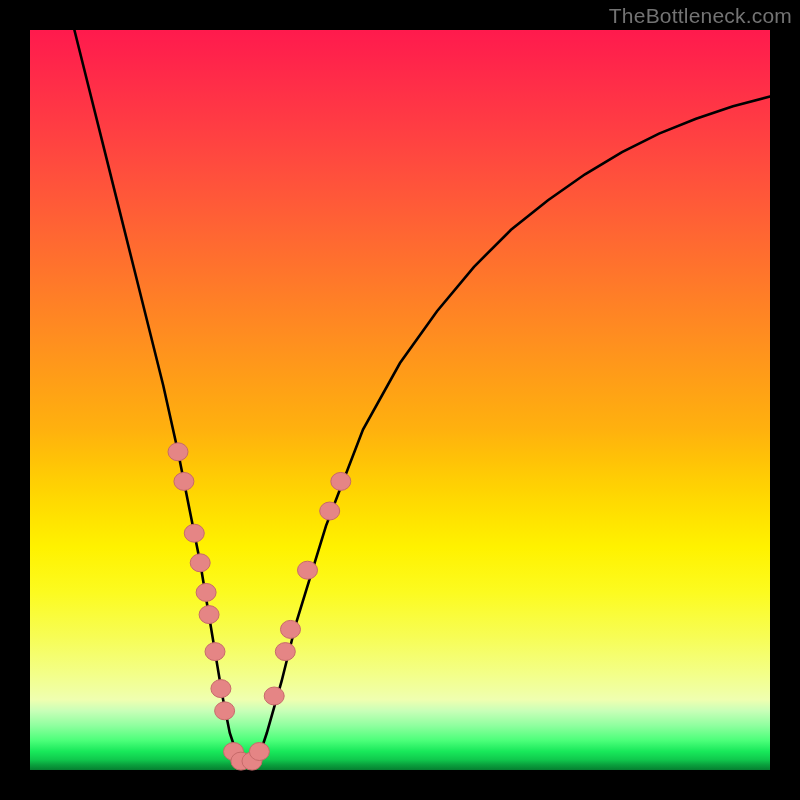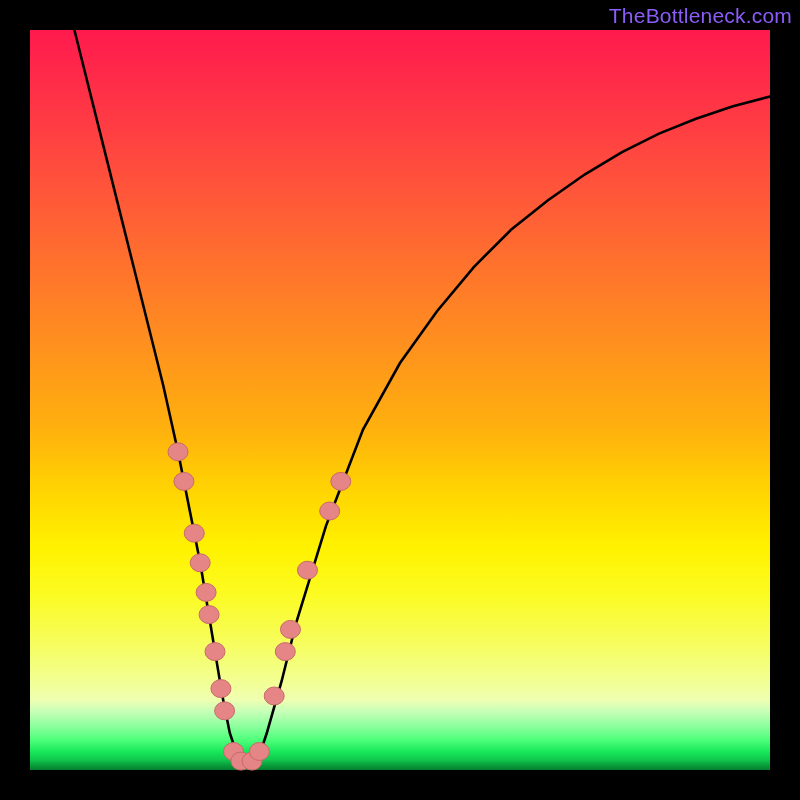--- a/index.html
+++ b/index.html
@@ -52,21 +52,21 @@
         #18e85a 97.5%,
         #10c94d 98.6%,
         #0aa03d 99.3%,
         #057f30 100%
       );
   }
   .watermark {
     position: absolute;
     top: 4px;
     right: 8px;
-    color: #8b5cf6;
+    color: #737373;
     font-size: 21px;
     font-weight: 500;
     letter-spacing: 0.2px;
     user-select: none;
   }
   svg.curve {
     position: absolute;
     left: 30px;
     top: 30px;
     width: 740px;

